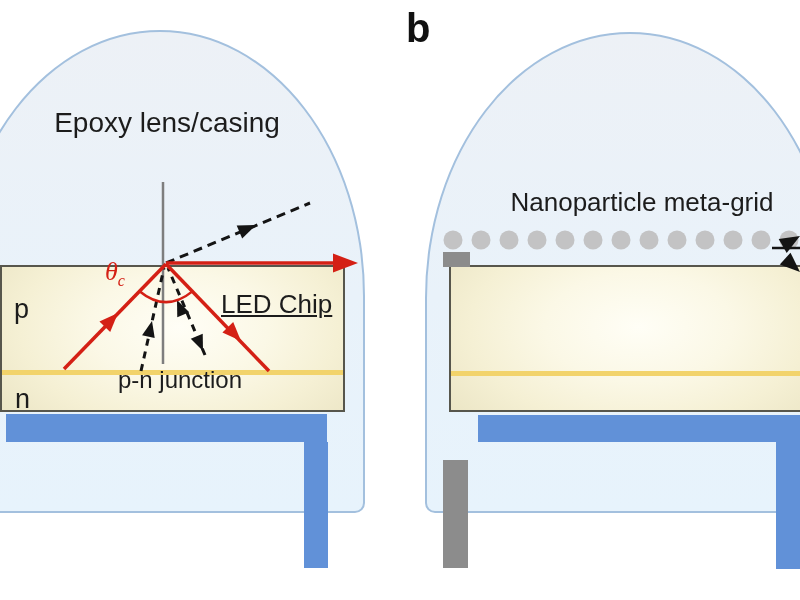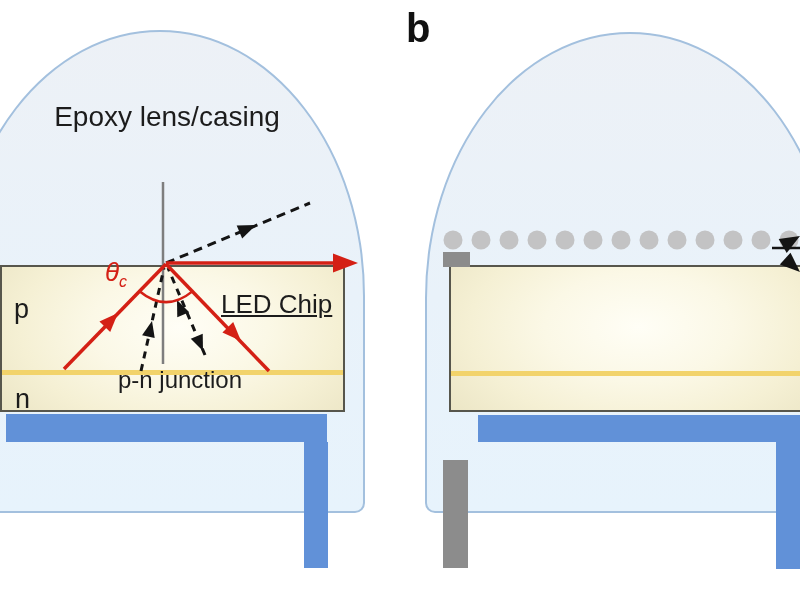--- a/index.html
+++ b/index.html
@@ -18,21 +18,21 @@
     position:absolute;height:147px;box-sizing:border-box;
     border:2px solid var(--chip-border);
     background:radial-gradient(ellipse 65% 95% at 52% 42%,#fffef6 0%,#fbf8e6 40%,var(--chip-fill) 72%,#ece6c6 100%);
   }
   .junction-line{position:absolute;left:0;right:0;height:5px;background:var(--junction-line);}
   .blue{position:absolute;background:var(--support-blue);}
   .gray{position:absolute;background:var(--electrode-gray);}
   .lbl{position:absolute;white-space:nowrap;}
   .lbl.center{transform:translateX(-50%);}
   #panel-b-letter{font-size:40px;font-weight:700;color:#111;}
-  #theta-label{color:var(--ray-red);font-family:Liberation Sans, sans-serif;font-style:italic;font-size:26px;}
+  #theta-label{color:var(--ray-red);font-family:Liberation Serif, serif;font-style:italic;font-size:26px;}
   #theta-label sub{font-size:16px;}
   svg.overlay{position:absolute;left:0;top:0;z-index:6;}
   .ray-red{stroke:var(--ray-red);fill:none;}
   .arrow-red{fill:var(--ray-red);stroke:none;}
   .ray-black{stroke:var(--ray-black);fill:none;}
   .arrow-black{fill:var(--ray-black);stroke:none;}
   .normal{stroke:#7e7e7e;}
   .np{fill:var(--nanoparticle-gray);}
   .z1{z-index:1}.z2{z-index:2}.z3{z-index:3}.z4{z-index:4}.z5{z-index:5}.z7{z-index:7;position:absolute;}
 </style>
@@ -102,25 +102,26 @@
         <circle cx="789" cy="240" r="9.5" class="np"></circle>
       </g>
 
     <line class="ray-black" x1="772" y1="248" x2="800" y2="248" stroke-width="2.5"></line>
     <polygon class="arrow-black" points="0,0 -20,8 -20,-8" transform="translate(800,236) rotate(-30)"></polygon>
     <polygon class="arrow-black" points="0,0 -20,8 -20,-8" transform="translate(800,272) rotate(42)"></polygon>
   </svg>
 
   <div class="lbl z7" id="panel-b-letter" style="left:406px;top:6px;">b</div>
 
-  <div class="lbl center z7" style="left:167px;top:101px;font-size:28px;">Epoxy lens/casing</div>
+  <div class="lbl center z7" style="left:167px;top:107px;font-size:28px;">Epoxy lens/casing</div>
 
   <div class="lbl z7" style="left:221px;top:289px;font-size:26px;text-decoration:underline;">LED Chip</div>
 
   <div class="lbl z7" style="left:14px;top:294px;font-size:27px;">p</div>
 
   <div class="lbl z7" style="left:15px;top:384px;font-size:27px;">n</div>
 
   <div class="lbl center z7" style="left:180px;top:366px;font-size:24px;">p-n junction</div>
 
   <div class="lbl z7" id="theta-label" style="left:105px;top:257px;"><span>θ</span><sub>c</sub></div>
 
+  <div class="lbl center z7" style="left:642px;top:187px;font-size:26px;">Nanoparticle meta-grid</div>
 </div>
 
 </body></html>

